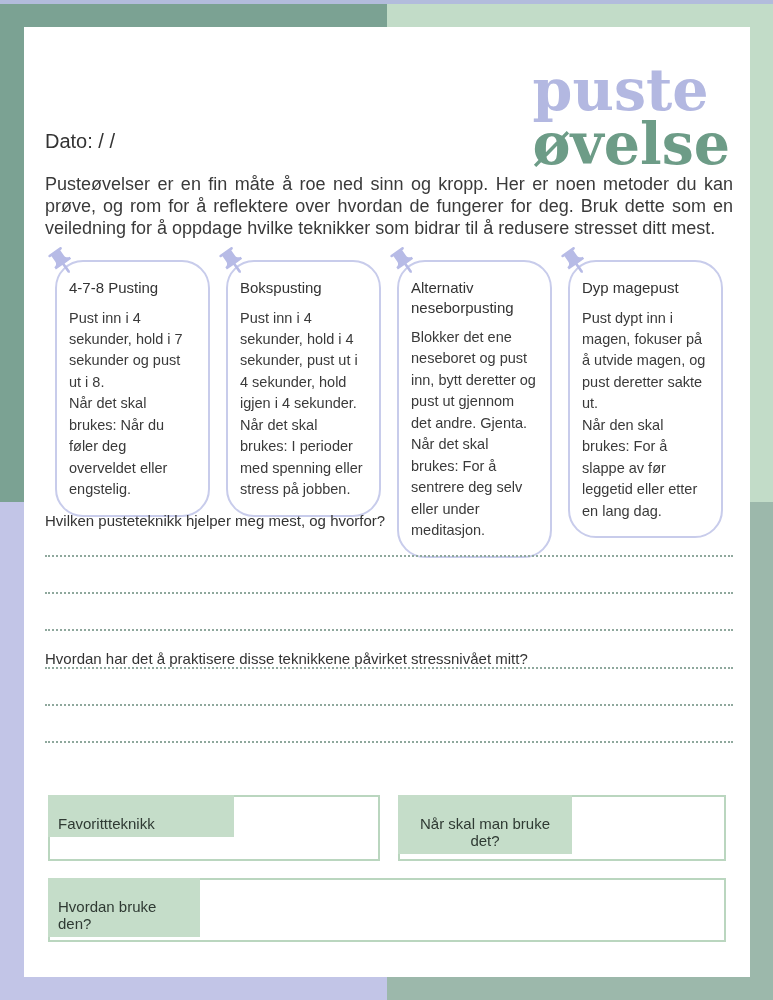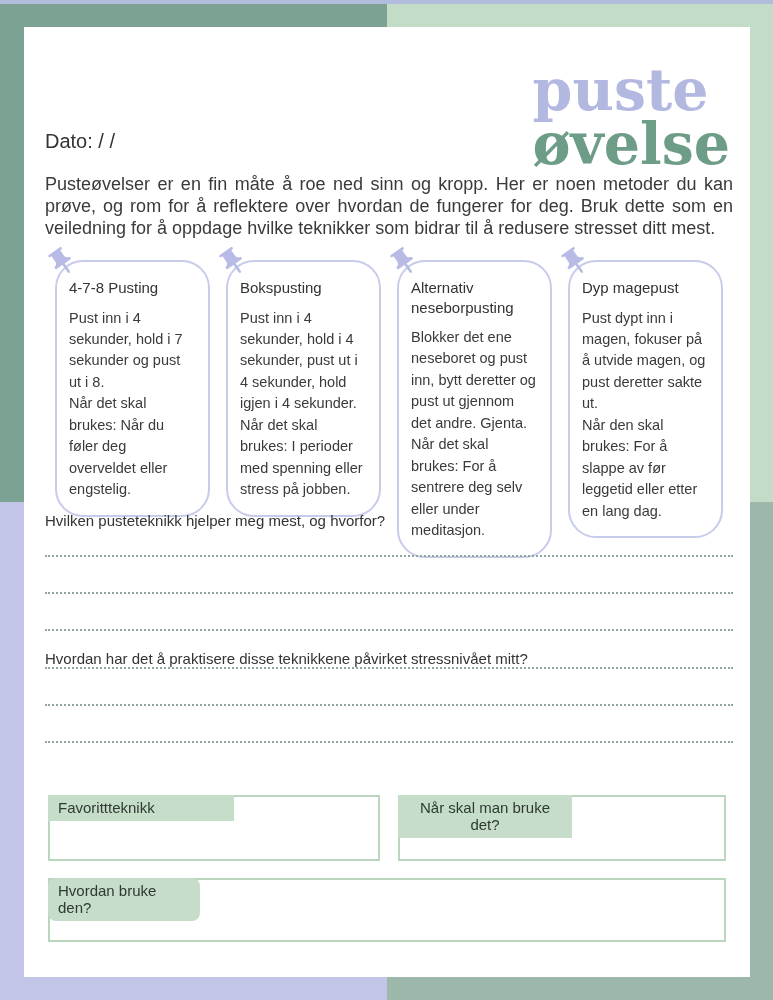--- a/index.html
+++ b/index.html
@@ -47,24 +47,24 @@
   .dotted-line + .dotted-line { margin-top: 35px; }
 
   
   .boxes-row { position: absolute; left: 24px; top: 768px; width: 678px; display: flex; gap: 18px; }
   .answer-box { border: 2px solid #bad6bf; background: #fff; height: 66px; position: relative; }
   .box-fav { width: 332px; }
   .box-when { width: 328px; }
   .box-how-wrap { position: absolute; left: 24px; top: 851px; width: 678px; }
   .box-how { width: 678px; height: 64px; }
   .chip { position: absolute; left: -2px; top: -2px; background: #c5ddc9; color: #2f3a33;
-          font-size: 15px; padding: 4px 10px 5px 10px; }
+          font-size: 15px; padding: 20px 10px 5px 10px; }
   .chip-fav  { width: 186px; }
   .chip-when { width: 174px; text-align: center; }
-  .chip-how  { width: 152px; border-radius: 8px; }
+  .chip-how  { width: 152px; }
 </style>
 </head>
 <body>
 
 <div class="canvas">
   <div class="bg-strip-top"></div>
   <div class="bg-tl"></div>
   <div class="bg-tr"></div>
   <div class="bg-bl"></div>
   <div class="bg-br"></div>

